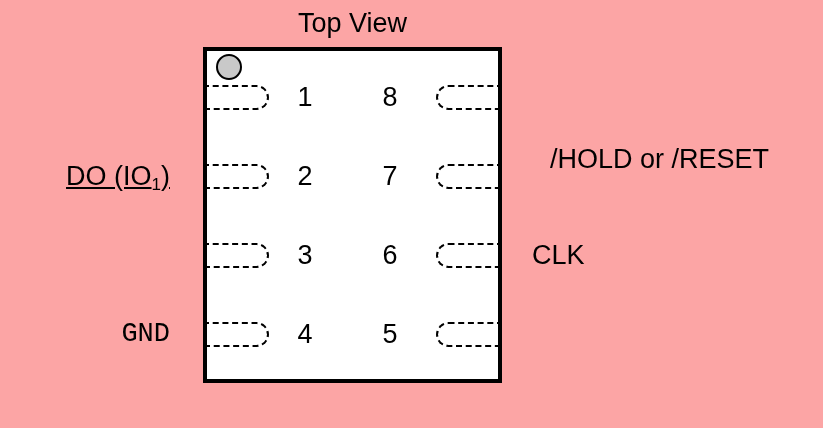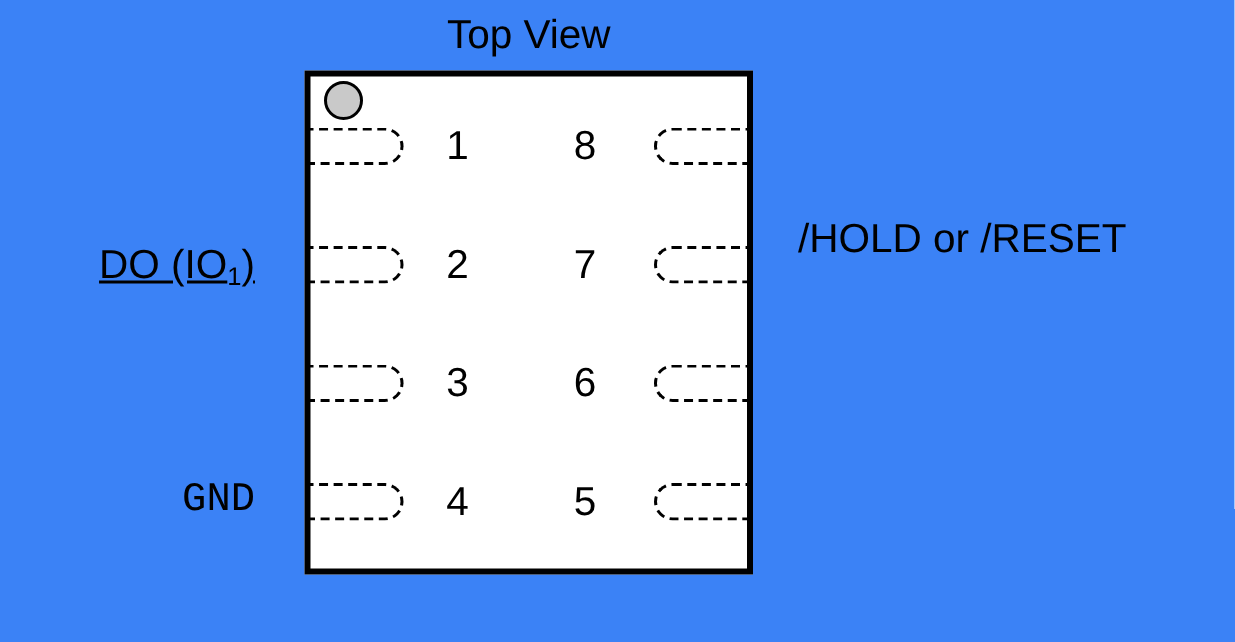--- a/index.html
+++ b/index.html
@@ -5,21 +5,21 @@
 <style>
   html, body {
     margin: 0;
     padding: 0;
     background: #ffffff;
   }
   #page {
     position: relative;
     width: 823px;
     height: 428px;
-    background: #3b82f6;
+    background: #fca5a5;
     font-family: "Liberation Sans", sans-serif;
     color: #000000;
     overflow: hidden;
   }
 
   
   #title {
     position: absolute;
     left: 203px;
     top: 6px;
@@ -129,23 +129,24 @@
 
   <div class="pin left" style="left:203px; top:322px;"></div>
   <div class="pin-number" style="left:285px; top:321px;">4</div>
   <div class="pin-label left" style="top:317px;font-family:Liberation Mono, monospace;"><span>GND</span></div>
 
   <div class="pin right" style="left:436px; top:85px;"></div>
   <div class="pin-number" style="left:370px; top:84px;">8</div>
 
   <div class="pin right" style="left:436px; top:164px;"></div>
   <div class="pin-number" style="left:370px; top:163px;">7</div>
-  <div class="pin-label right" style="top:142px;">
+  <div class="pin-label right" style="top:142px;margin-left:18px;">
       <div>/HOLD or /RESET</div>
     </div>
 
   <div class="pin right" style="left:436px; top:243px;"></div>
   <div class="pin-number" style="left:370px; top:242px;">6</div>
+  <div class="pin-label right" style="top:238px;"><span>CLK</span></div>
 
   <div class="pin right" style="left:436px; top:322px;"></div>
   <div class="pin-number" style="left:370px; top:321px;">5</div>
 
 </div>
 
 </body></html>

